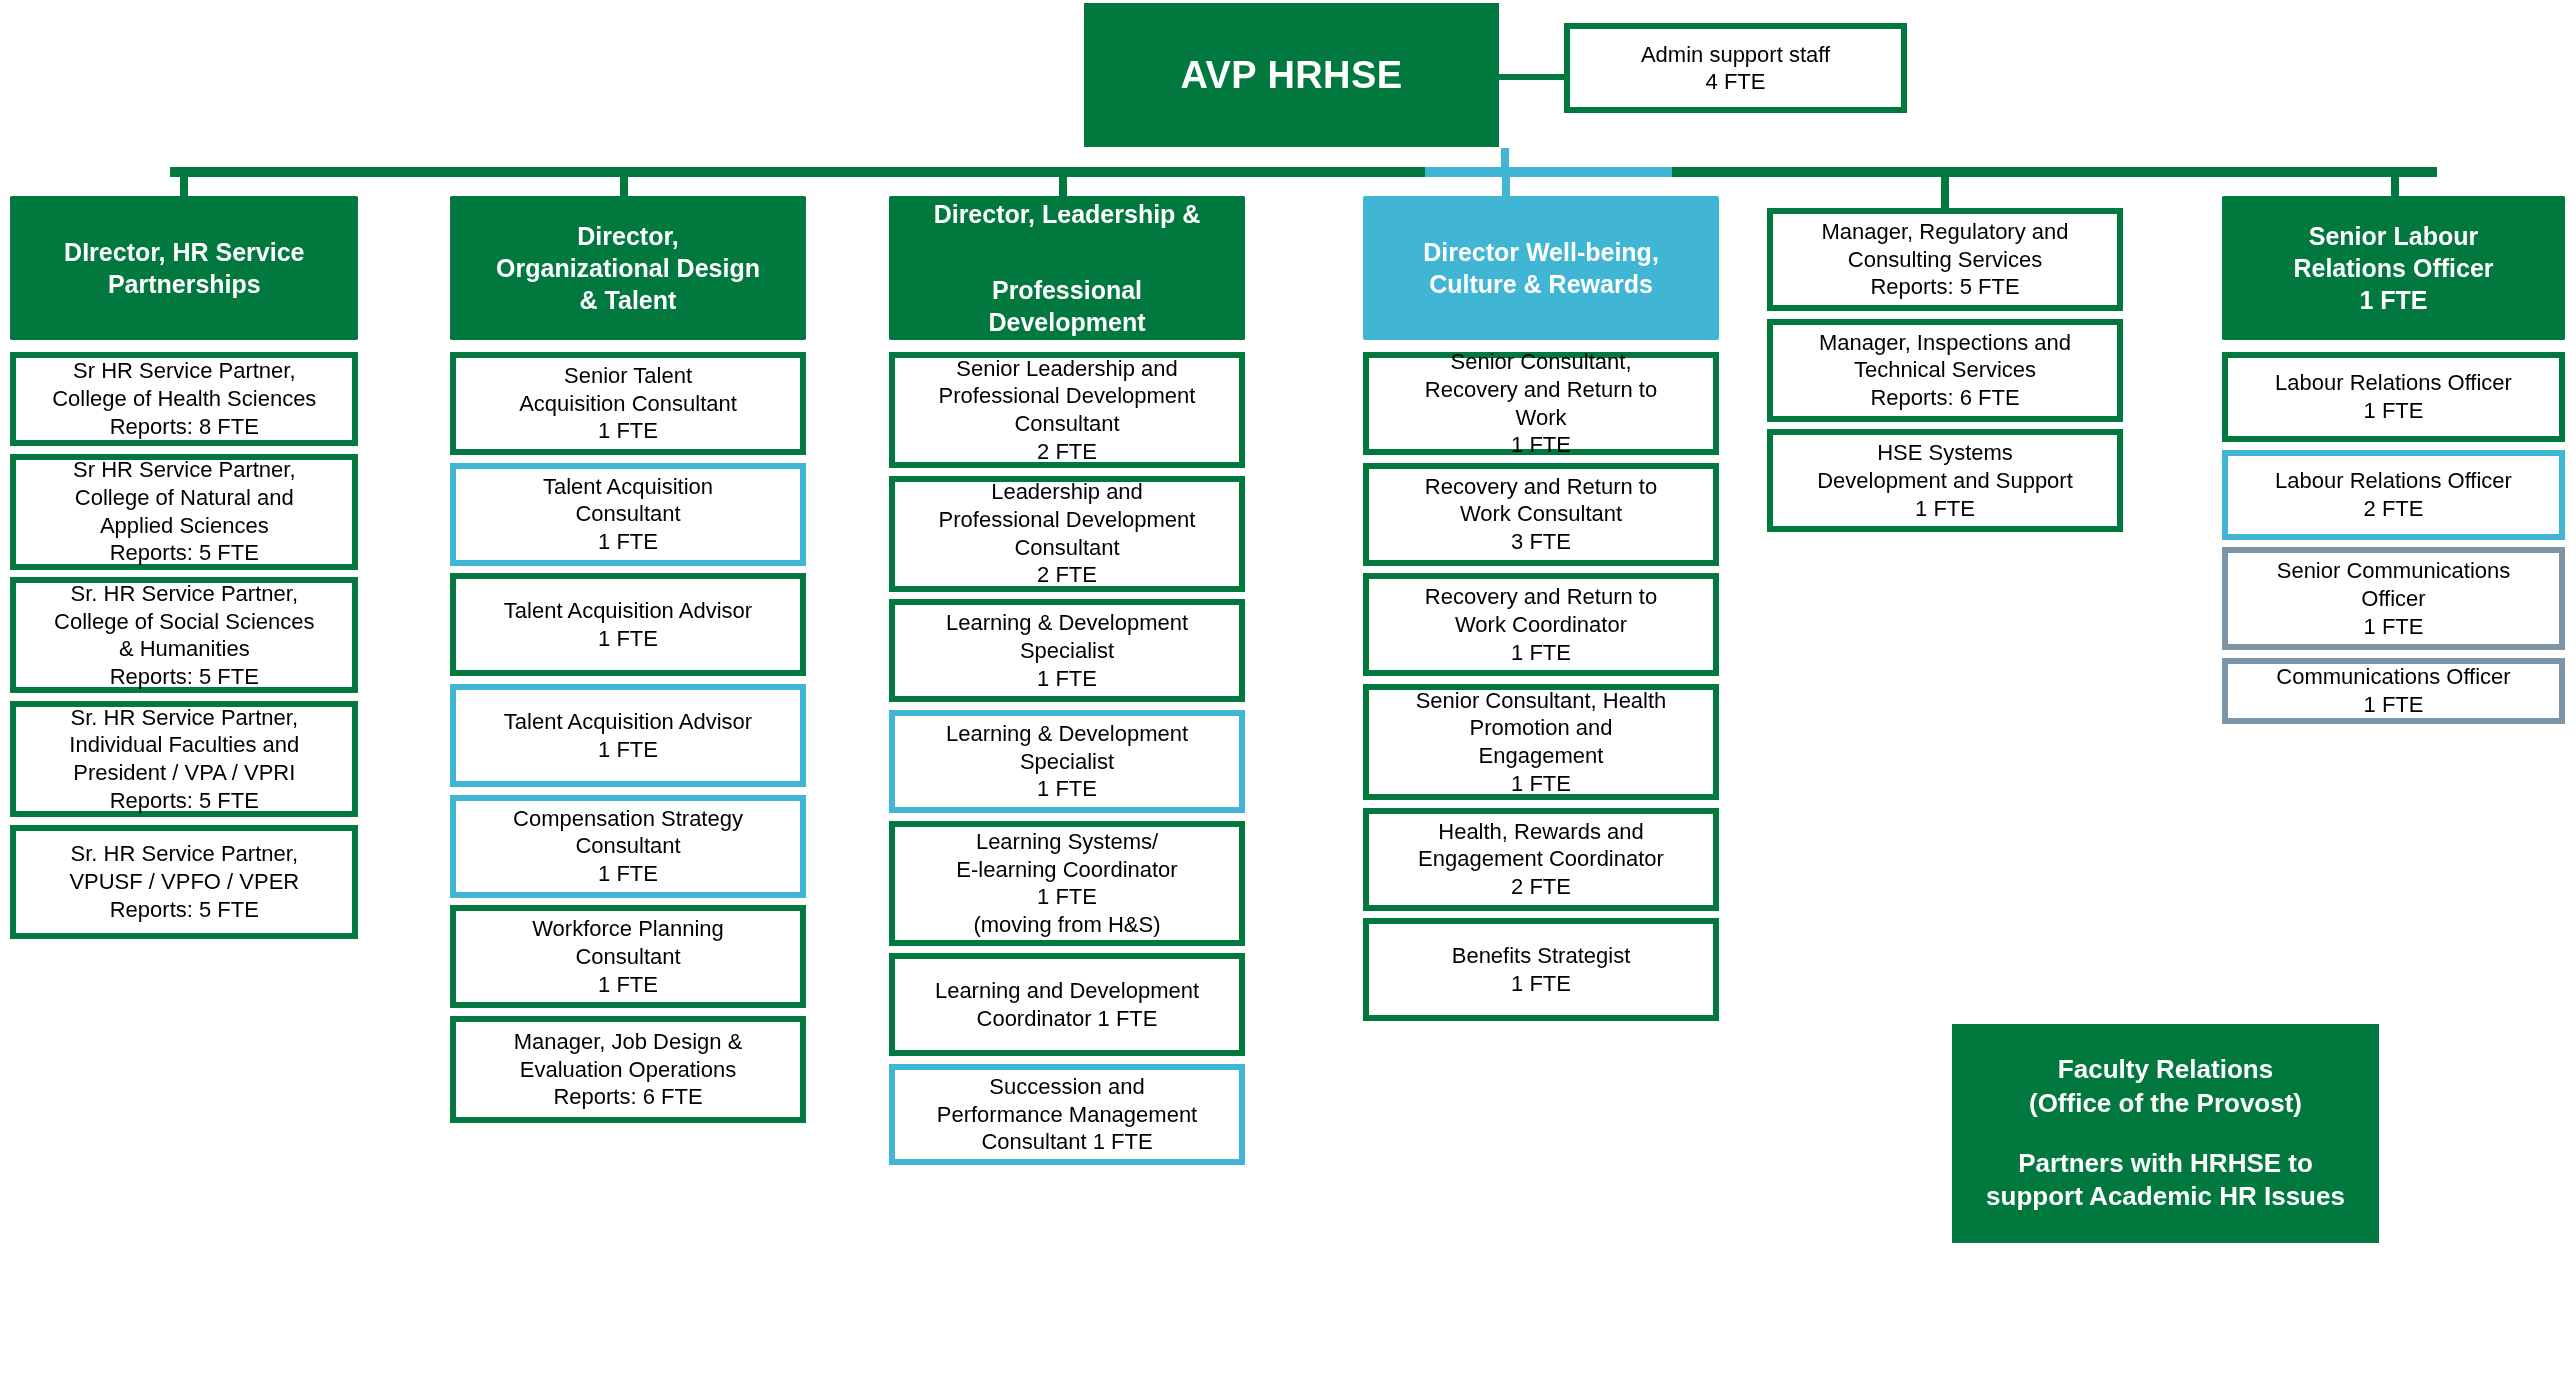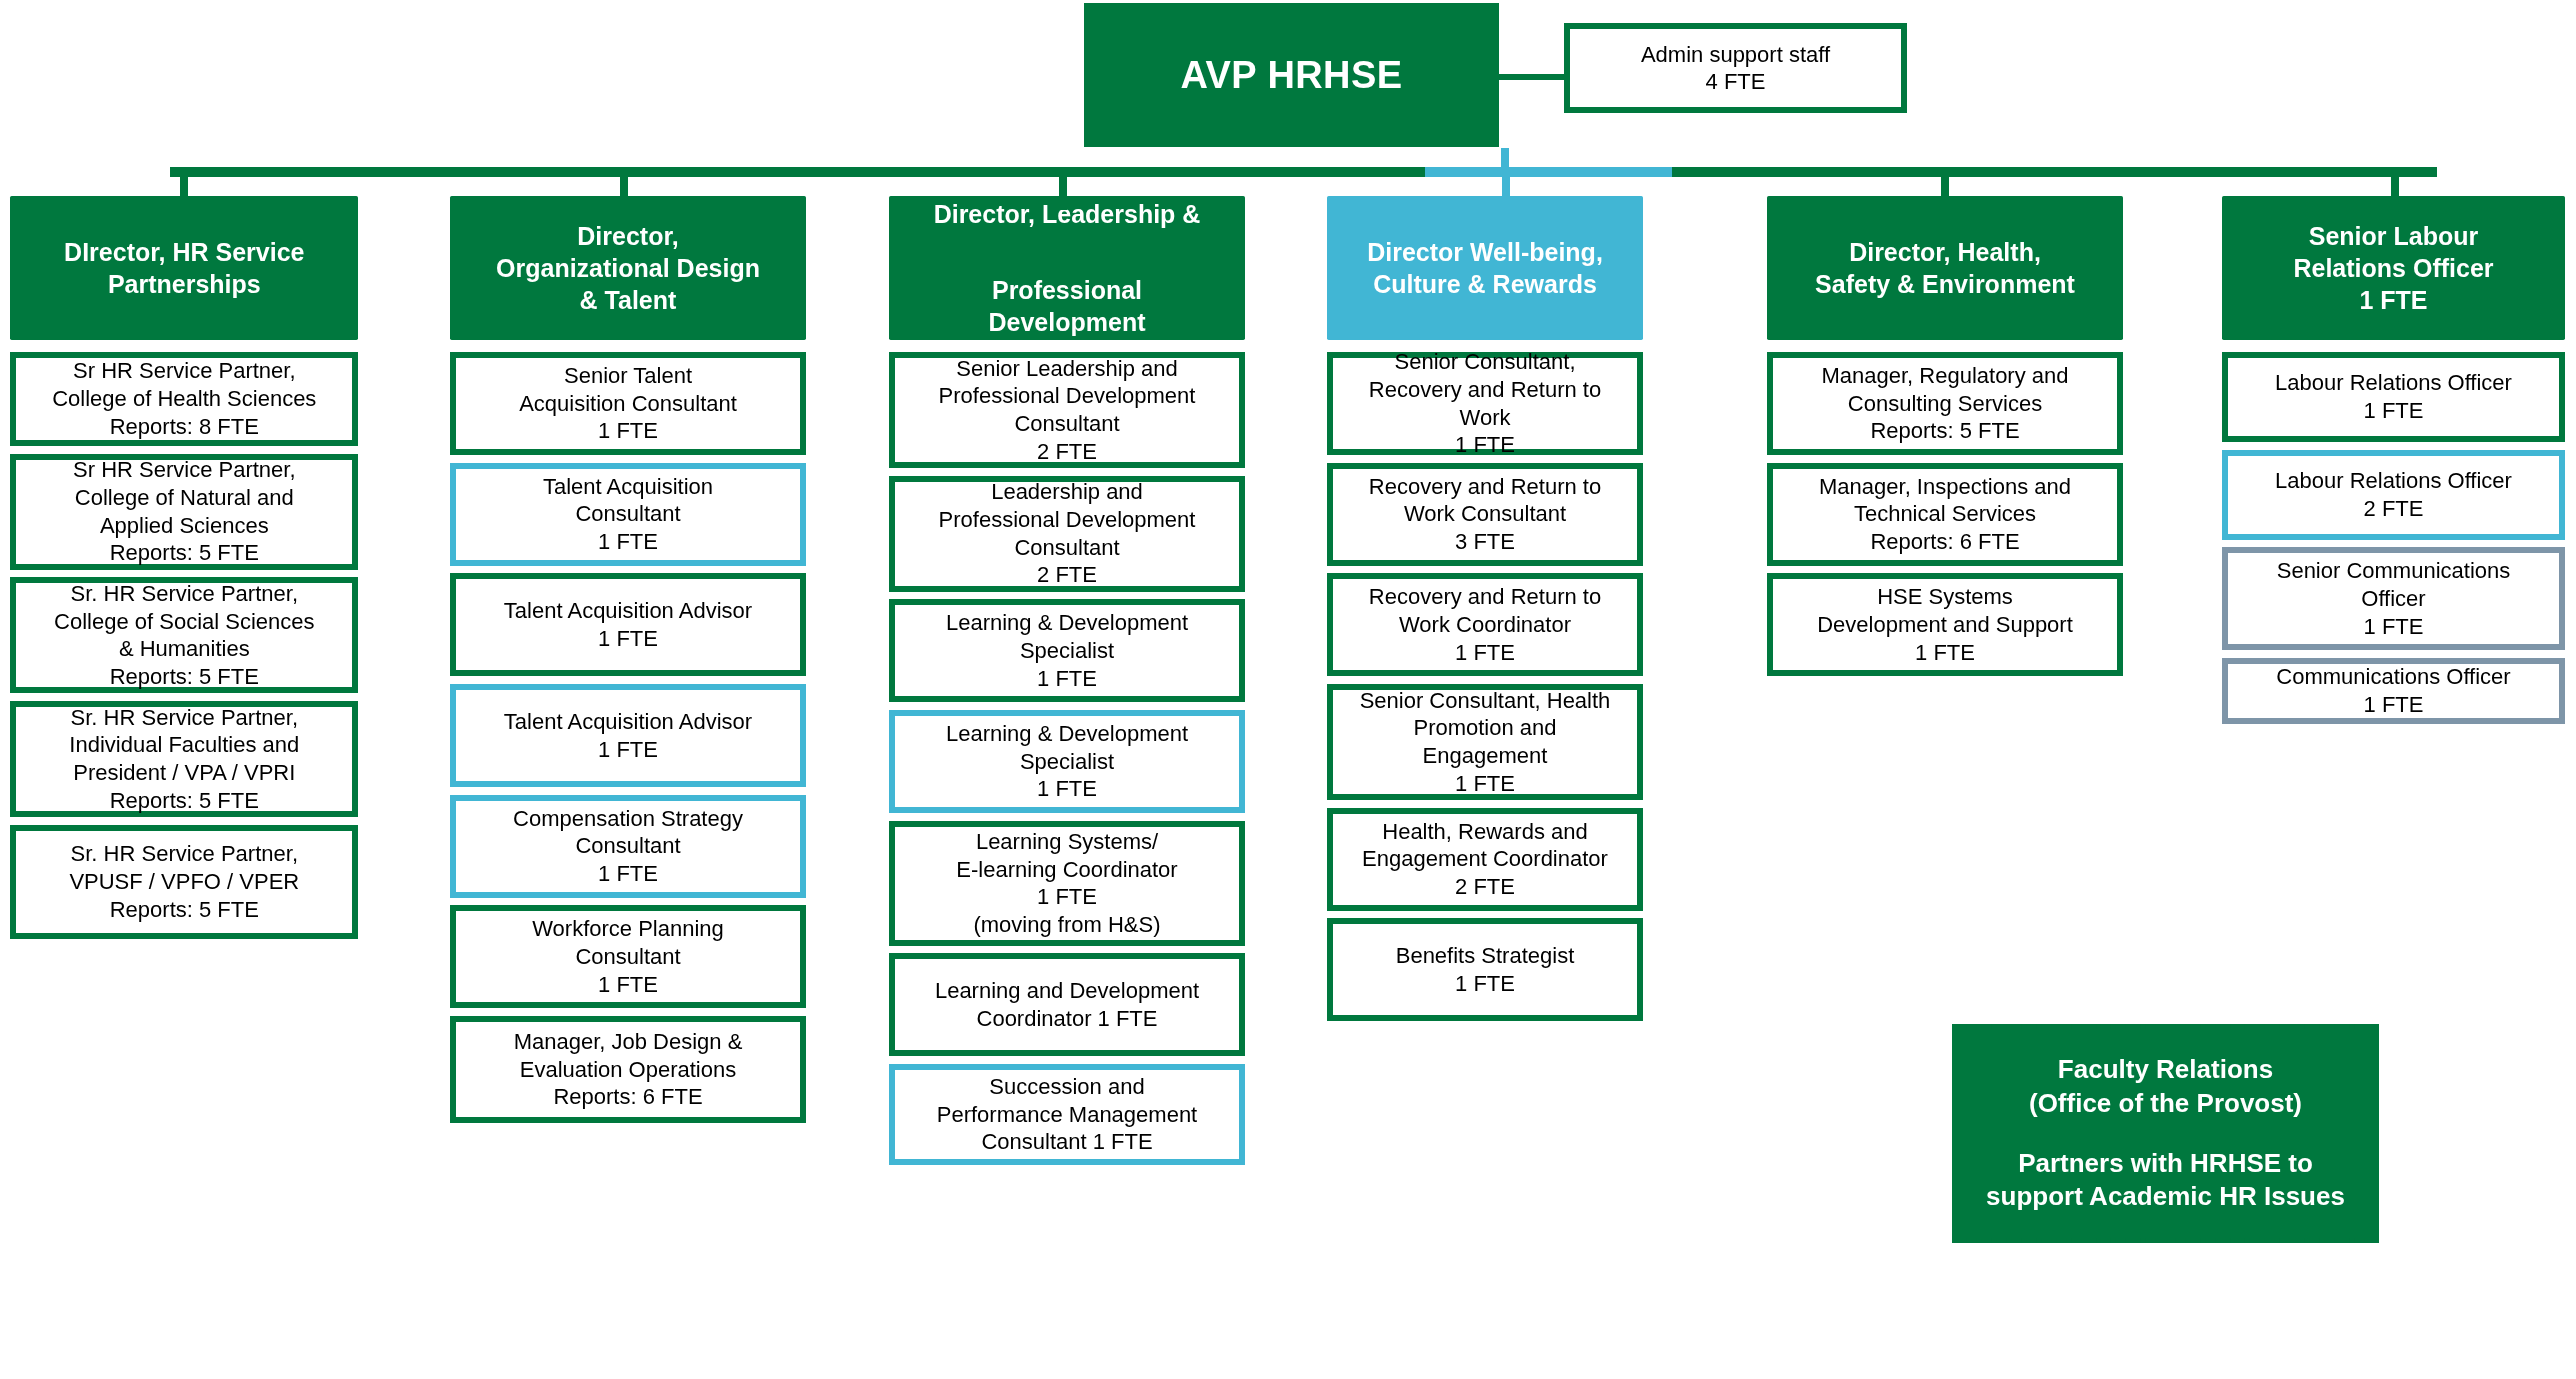--- a/index.html
+++ b/index.html
@@ -305,21 +305,21 @@
         <div class="card" style="height: 103px; margin-bottom: 7.7px;">
           <span class="line">Learning and Development</span>
           <span class="line">Coordinator 1 FTE</span>
         </div>
         <div class="card blue" style="height: 101px; margin-bottom: 7.7px;">
           <span class="line">Succession and</span>
           <span class="line">Performance Management</span>
           <span class="line">Consultant 1 FTE</span>
         </div>
       </div>
-      <div class="column" style="left: 1327px; width: 316px;">
+      <div class="column" style="left: 1363px; width: 356px;">
         <div class="dir-box blue" style="height: 144px;">
           <div>
             <span style="display: block;">Director Well-being,</span>
             <span style="display: block;">Culture &amp; Rewards</span>
           </div>
         </div>
         <div style="height: 12px;"></div>
         <div class="card" style="height: 103px; margin-bottom: 7.7px;">
           <span class="line">Senior Consultant,</span>
           <span class="line">Recovery and Return to</span>
@@ -346,26 +346,20 @@
           <span class="line">Health, Rewards and</span>
           <span class="line">Engagement Coordinator</span>
           <span class="line">2 FTE</span>
         </div>
         <div class="card" style="height: 103px; margin-bottom: 7.7px;">
           <span class="line">Benefits Strategist</span>
           <span class="line">1 FTE</span>
         </div>
       </div>
       <div class="column" style="left: 1767px; width: 356px;">
-        <div class="dir-box" style="height: 144px;">
-          <div>
-            <span style="display: block;">Director, Health,</span>
-            <span style="display: block;">Safety &amp; Environment</span>
-          </div>
-        </div>
         <div style="height: 12px;"></div>
         <div class="card" style="height: 103px; margin-bottom: 7.7px;">
           <span class="line">Manager, Regulatory and</span>
           <span class="line">Consulting Services</span>
           <span class="line">Reports: 5 FTE</span>
         </div>
         <div class="card" style="height: 103px; margin-bottom: 7.7px;">
           <span class="line">Manager, Inspections and</span>
           <span class="line">Technical Services</span>
           <span class="line">Reports: 6 FTE</span>

